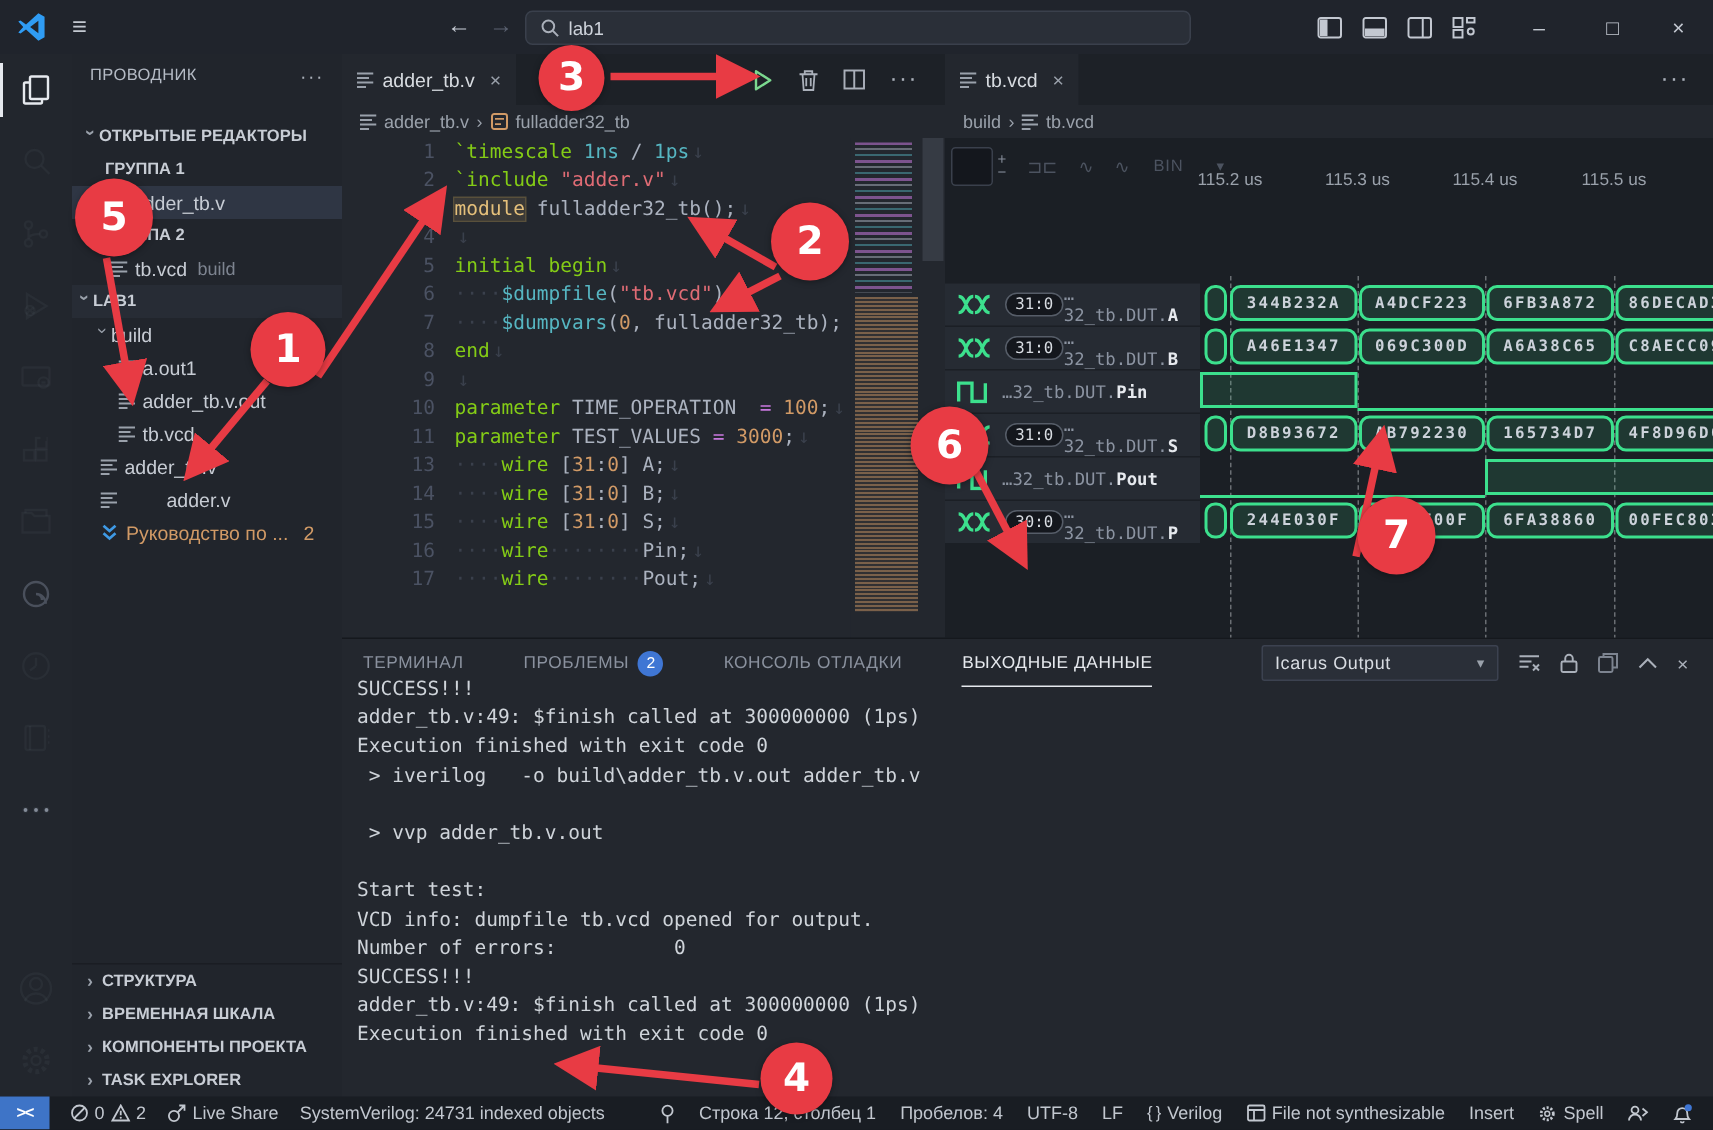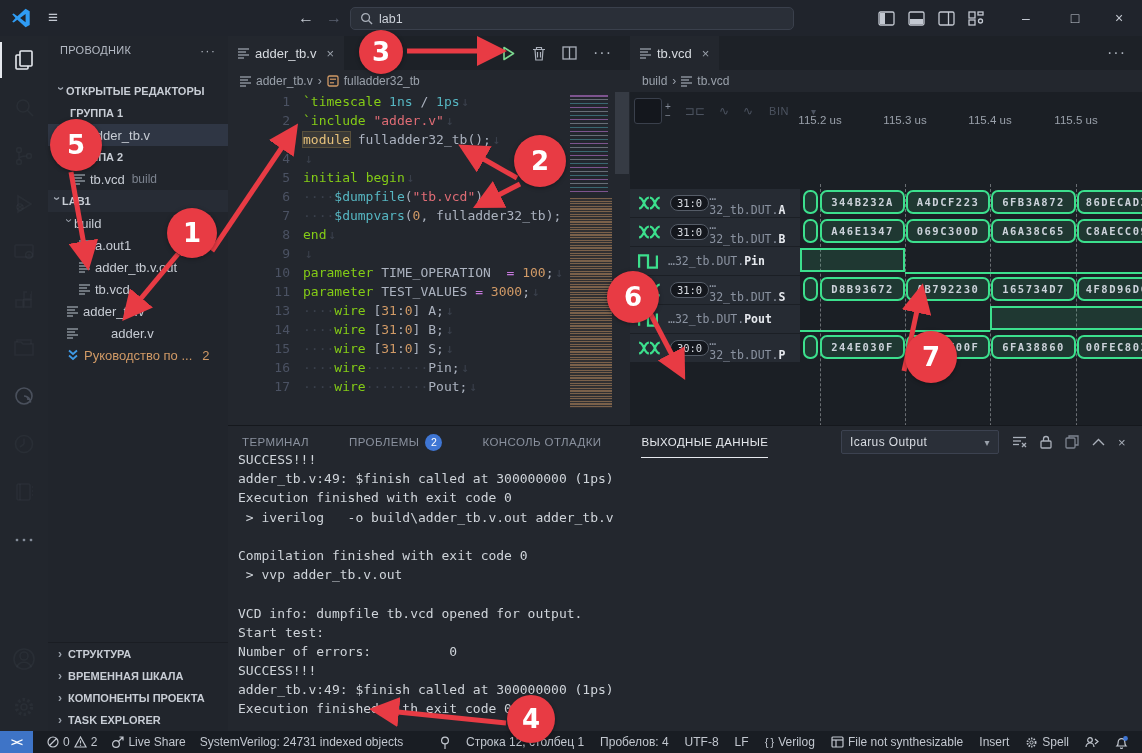--- a/index.html
+++ b/index.html
@@ -676,25 +676,24 @@
           </svg>
         <span style="color:#aab0ba;font-size:13px;">×</span>
       </div>
     </div>
     <div id="terminal" style="margin-top: -6px;">
         <div class="term-line">SUCCESS!!!</div>
         <div class="term-line">adder_tb.v:49: $finish called at 300000000 (1ps)</div>
         <div class="term-line">Execution finished with exit code 0</div>
         <div class="term-line"> &gt; iverilog   -o build\adder_tb.v.out adder_tb.v</div>
         <div class="term-line"> </div>
-        <div class="term-line">Compilation finished with exit code 0</div>
         <div class="term-line"> &gt; vvp adder_tb.v.out</div>
         <div class="term-line"> </div>
+        <div class="term-line">Start test: </div>
         <div class="term-line">VCD info: dumpfile tb.vcd opened for output.</div>
-        <div class="term-line">Start test: </div>
         <div class="term-line">Number of errors:          0</div>
         <div class="term-line">SUCCESS!!!</div>
         <div class="term-line">adder_tb.v:49: $finish called at 300000000 (1ps)</div>
         <div class="term-line">Execution finished with exit code 0</div>
       </div>
   </div>
 
   <div id="statusbar">
     <div id="remote-ind">
         <span>&gt;&lt;</span>

